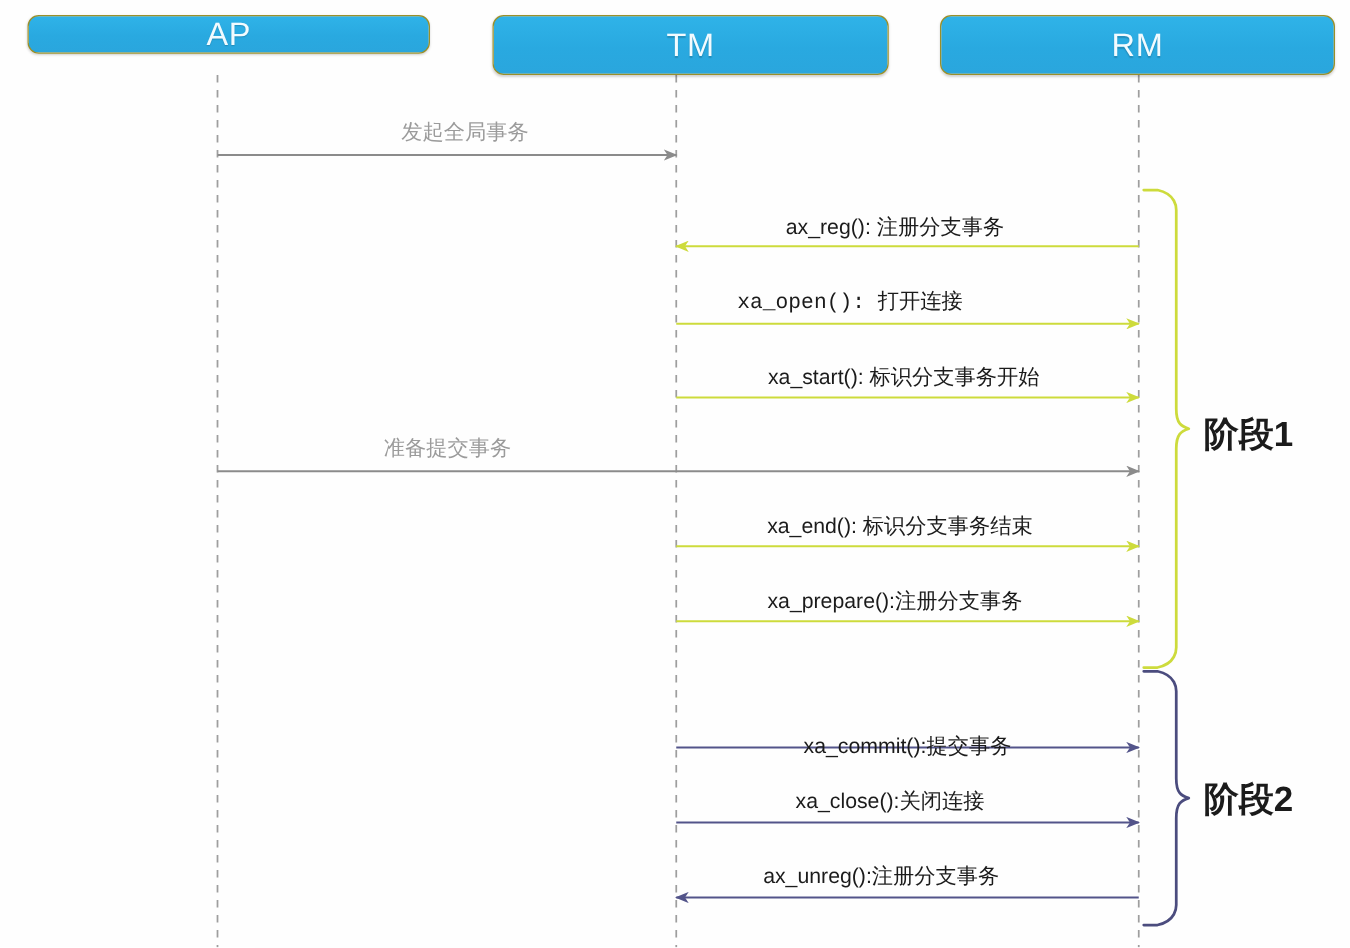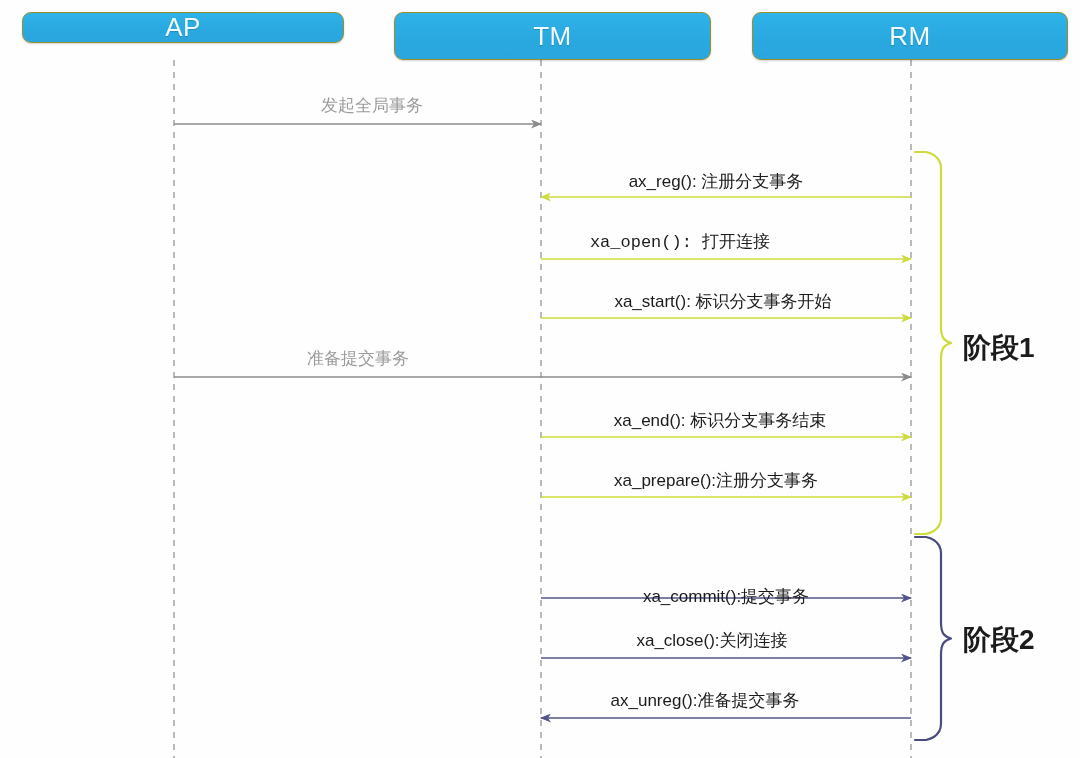--- a/index.html
+++ b/index.html
@@ -132,20 +132,20 @@
   <div id="labels-layer">
       <div class="msg-label gray" style="left: 372px; top: 114px;">发起全局事务</div>
       <div class="msg-label" style="left: 716px; top: 190px;">ax_reg(): 注册分支事务</div>
       <div class="msg-label" style="left: 680px; top: 251px; font-family: Liberation Mono, monospace;">xa_open(): 打开连接</div>
       <div class="msg-label" style="left: 723px; top: 310px;">xa_start(): 标识分支事务开始</div>
       <div class="msg-label gray" style="left: 358px; top: 367px;">准备提交事务</div>
       <div class="msg-label" style="left: 720px; top: 429px;">xa_end(): 标识分支事务结束</div>
       <div class="msg-label" style="left: 716px; top: 489px;">xa_prepare():注册分支事务</div>
       <div class="msg-label" style="left: 726px; top: 589px; margin-top: 16px;">xa_commit():提交事务</div>
       <div class="msg-label" style="left: 712px; top: 649px;">xa_close():关闭连接</div>
-      <div class="msg-label" style="left: 705px; top: 709px;">ax_unreg():准备提交事务</div>
+      <div class="msg-label" style="left: 705px; top: 709px;">ax_unreg():注册分支事务</div>
     </div>
   <div id="phases-layer">
       <div class="phase-label" style="left: 963px; top: 348px;">阶段1</div>
       <div class="phase-label" style="left: 963px; top: 640px;">阶段2</div>
     </div>
 
 </div>
 
 </body></html>

